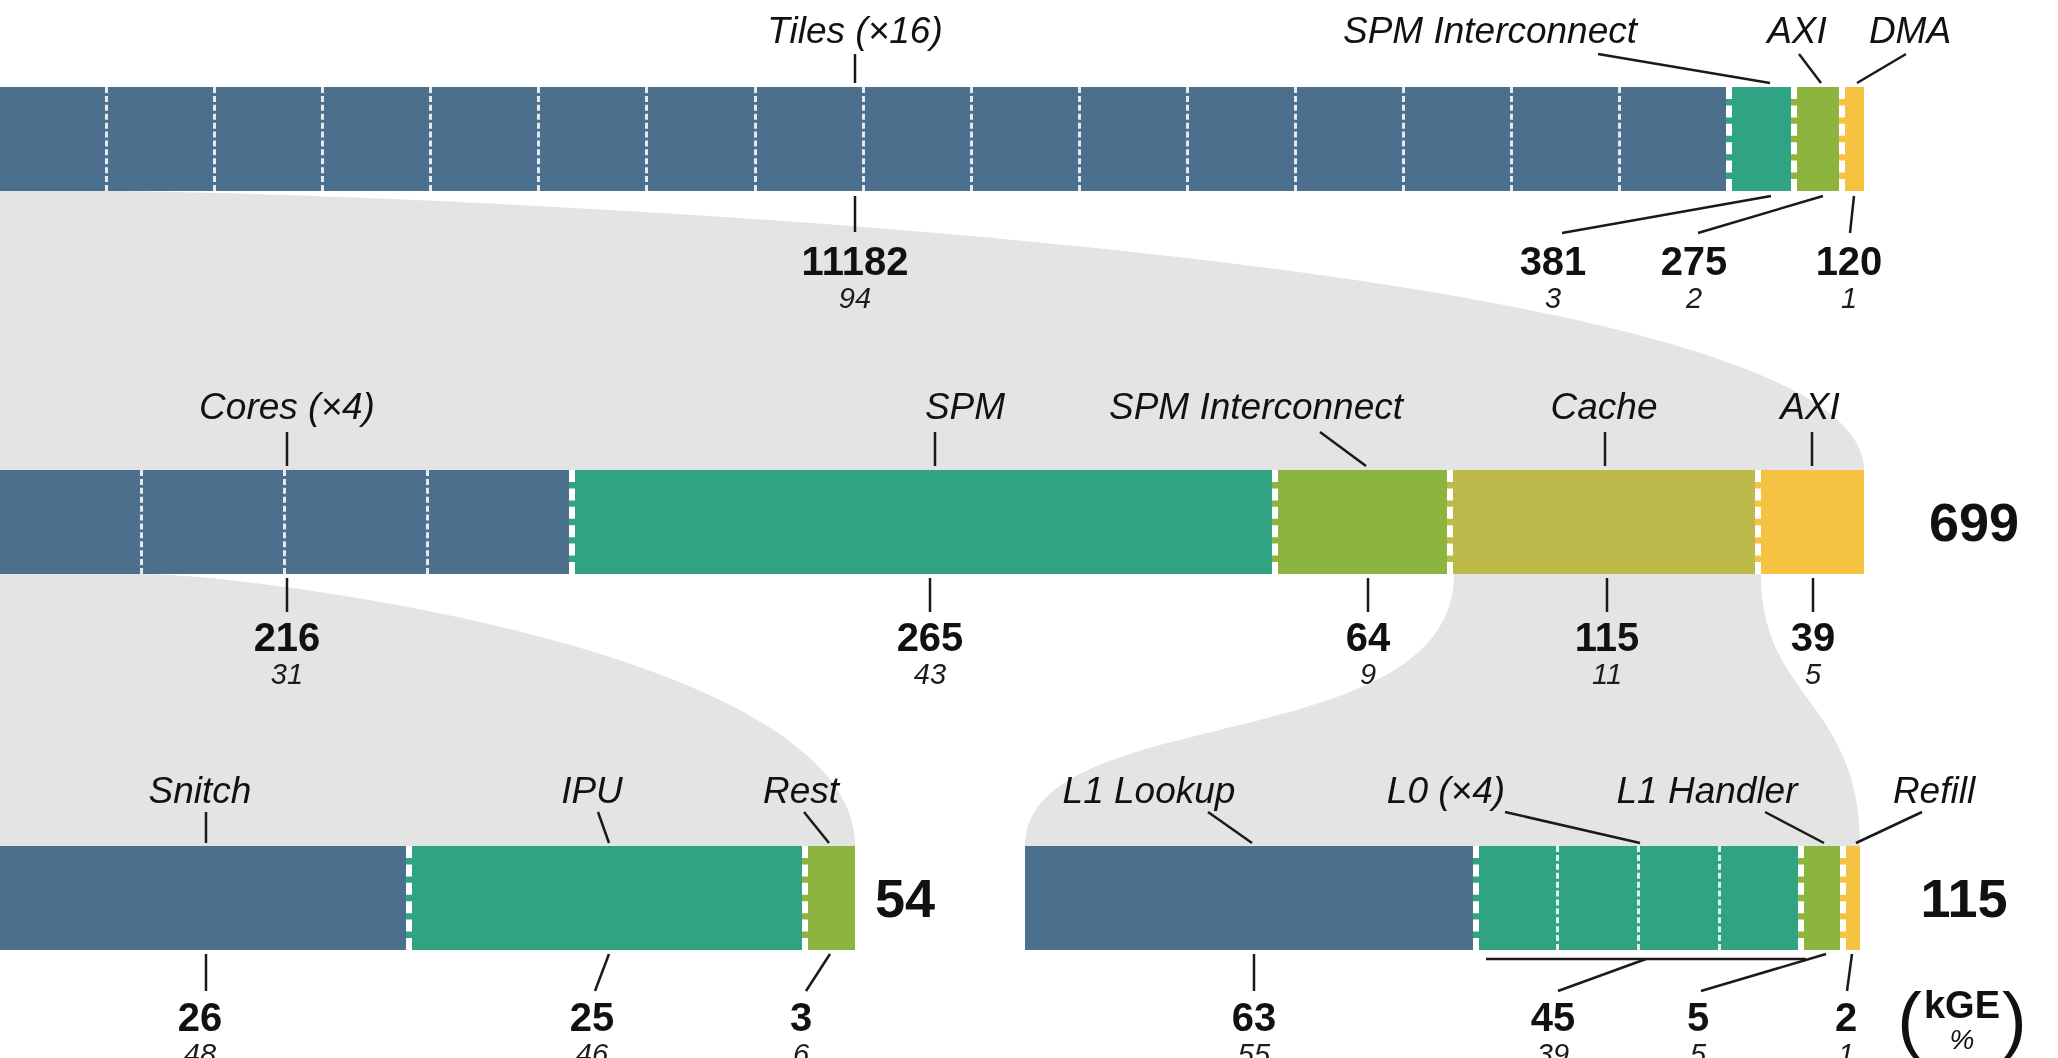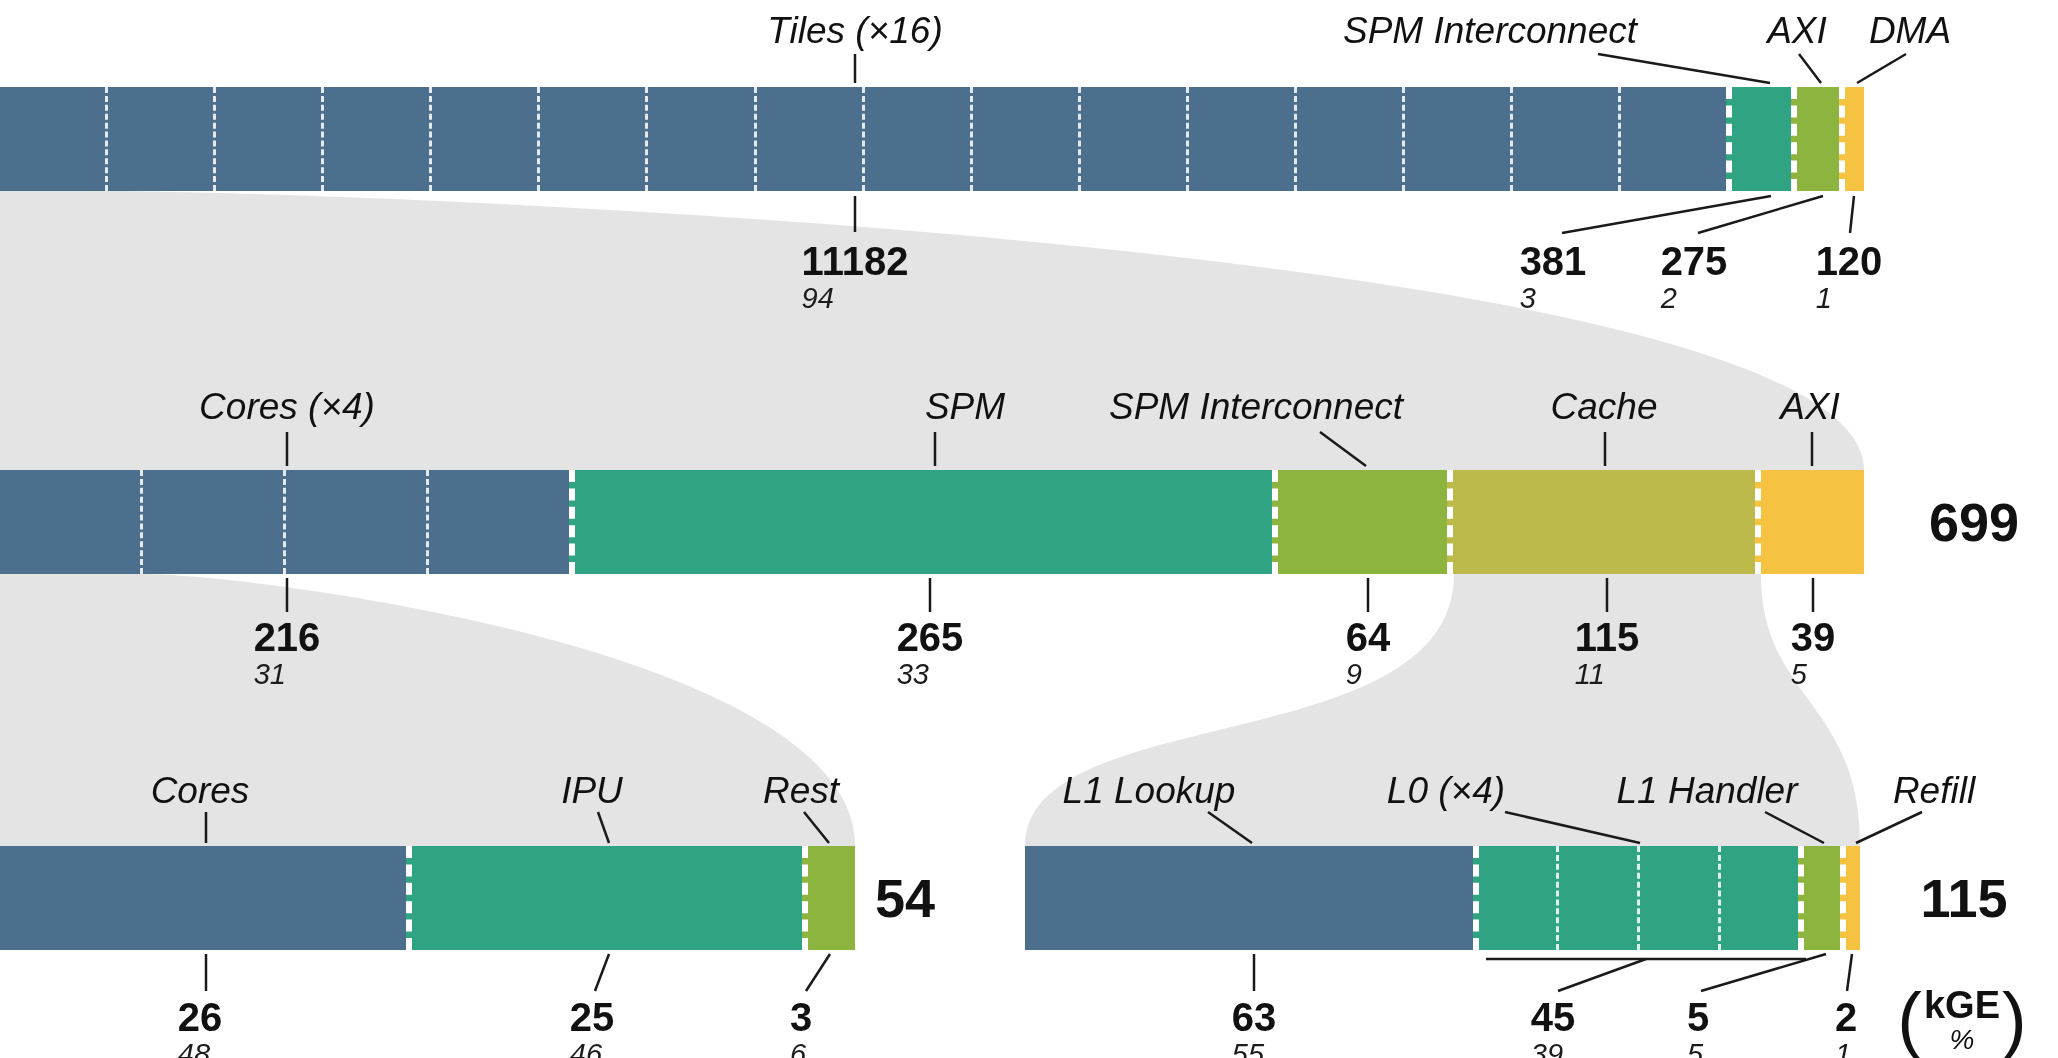--- a/index.html
+++ b/index.html
@@ -8,21 +8,21 @@
     font-family:"Liberation Sans",sans-serif;color:#111;overflow:hidden;
   }
   .layer{position:absolute;left:0;top:0;}
   .bar{position:absolute;display:flex;overflow:hidden;}
   .seg{display:flex;min-width:0;}
   .seg-major{border-left:6px dashed #ffffff;}
   .cell{flex:1 1 0;}
   .cell + .cell{border-left:3px dashed rgba(255,255,255,.85);}
   .cat{position:absolute;transform:translateX(-50%);font-size:37px;white-space:nowrap;font-style:italic;}
   .cat.r1{top:10px}.cat.r2{top:386px}.cat.r3{top:770px}
-  .vg{position:absolute;transform:translateX(-50%);text-align:left;white-space:nowrap;}
+  .vg{position:absolute;transform:translateX(-50%);text-align:center;white-space:nowrap;}
   .vg .v{font-size:40px;font-weight:bold;line-height:42px;}
   .vg .p{font-size:29px;font-style:italic;line-height:33px;color:#1c1c1c;}
   .vg.r1{top:240px}.vg.r2{top:616px}.vg.r3{top:996px}
   .total{position:absolute;transform:translate(-50%,-50%);font-size:54px;font-weight:bold;white-space:nowrap;}
   .legend{position:absolute;left:1962px;top:1020px;transform:translate(-50%,-50%);
     display:flex;align-items:center;gap:2px;}
   .legend .lp{font-size:74px;font-weight:400;line-height:1;}
   .legend .lcol{display:flex;flex-direction:column;align-items:center;}
   .legend .lu{font-size:38px;font-weight:bold;line-height:40px;}
   .legend .lpct{font-size:28px;font-style:italic;line-height:30px;}
@@ -163,21 +163,21 @@
   <div class="cat r1" style="left:1490px">SPM Interconnect</div>
   <div class="cat r1" style="left:1797px">AXI</div>
   <div class="cat r1" style="left:1910px">DMA</div>
 
   <div class="cat r2" style="left:287px">Cores (×4)</div>
   <div class="cat r2" style="left:965px">SPM</div>
   <div class="cat r2" style="left:1256px">SPM Interconnect</div>
   <div class="cat r2" style="left:1604px">Cache</div>
   <div class="cat r2" style="left:1810px">AXI</div>
 
-  <div class="cat r3" style="left:200px">Cores</div>
+  <div class="cat r3" style="left:200px">Snitch</div>
   <div class="cat r3" style="left:592px">IPU</div>
   <div class="cat r3" style="left:801px">Rest</div>
   <div class="cat r3" style="left:1149px">L1 Lookup</div>
   <div class="cat r3" style="left:1446px">L0 (×4)</div>
   <div class="cat r3" style="left:1707px">L1 Handler</div>
   <div class="cat r3" style="left:1934px">Refill</div>
 
   <div class="vg r1" style="left:855px">
     <div class="v">11182</div>
     <div class="p">94</div>
@@ -194,21 +194,21 @@
     <div class="v">120</div>
     <div class="p">1</div>
   </div>
 
   <div class="vg r2" style="left:287px">
     <div class="v">216</div>
     <div class="p">31</div>
   </div>
   <div class="vg r2" style="left:930px">
     <div class="v">265</div>
-    <div class="p">33</div>
+    <div class="p">43</div>
   </div>
   <div class="vg r2" style="left:1368px">
     <div class="v">64</div>
     <div class="p">9</div>
   </div>
   <div class="vg r2" style="left:1607px">
     <div class="v">115</div>
     <div class="p">11</div>
   </div>
   <div class="vg r2" style="left:1813px">

